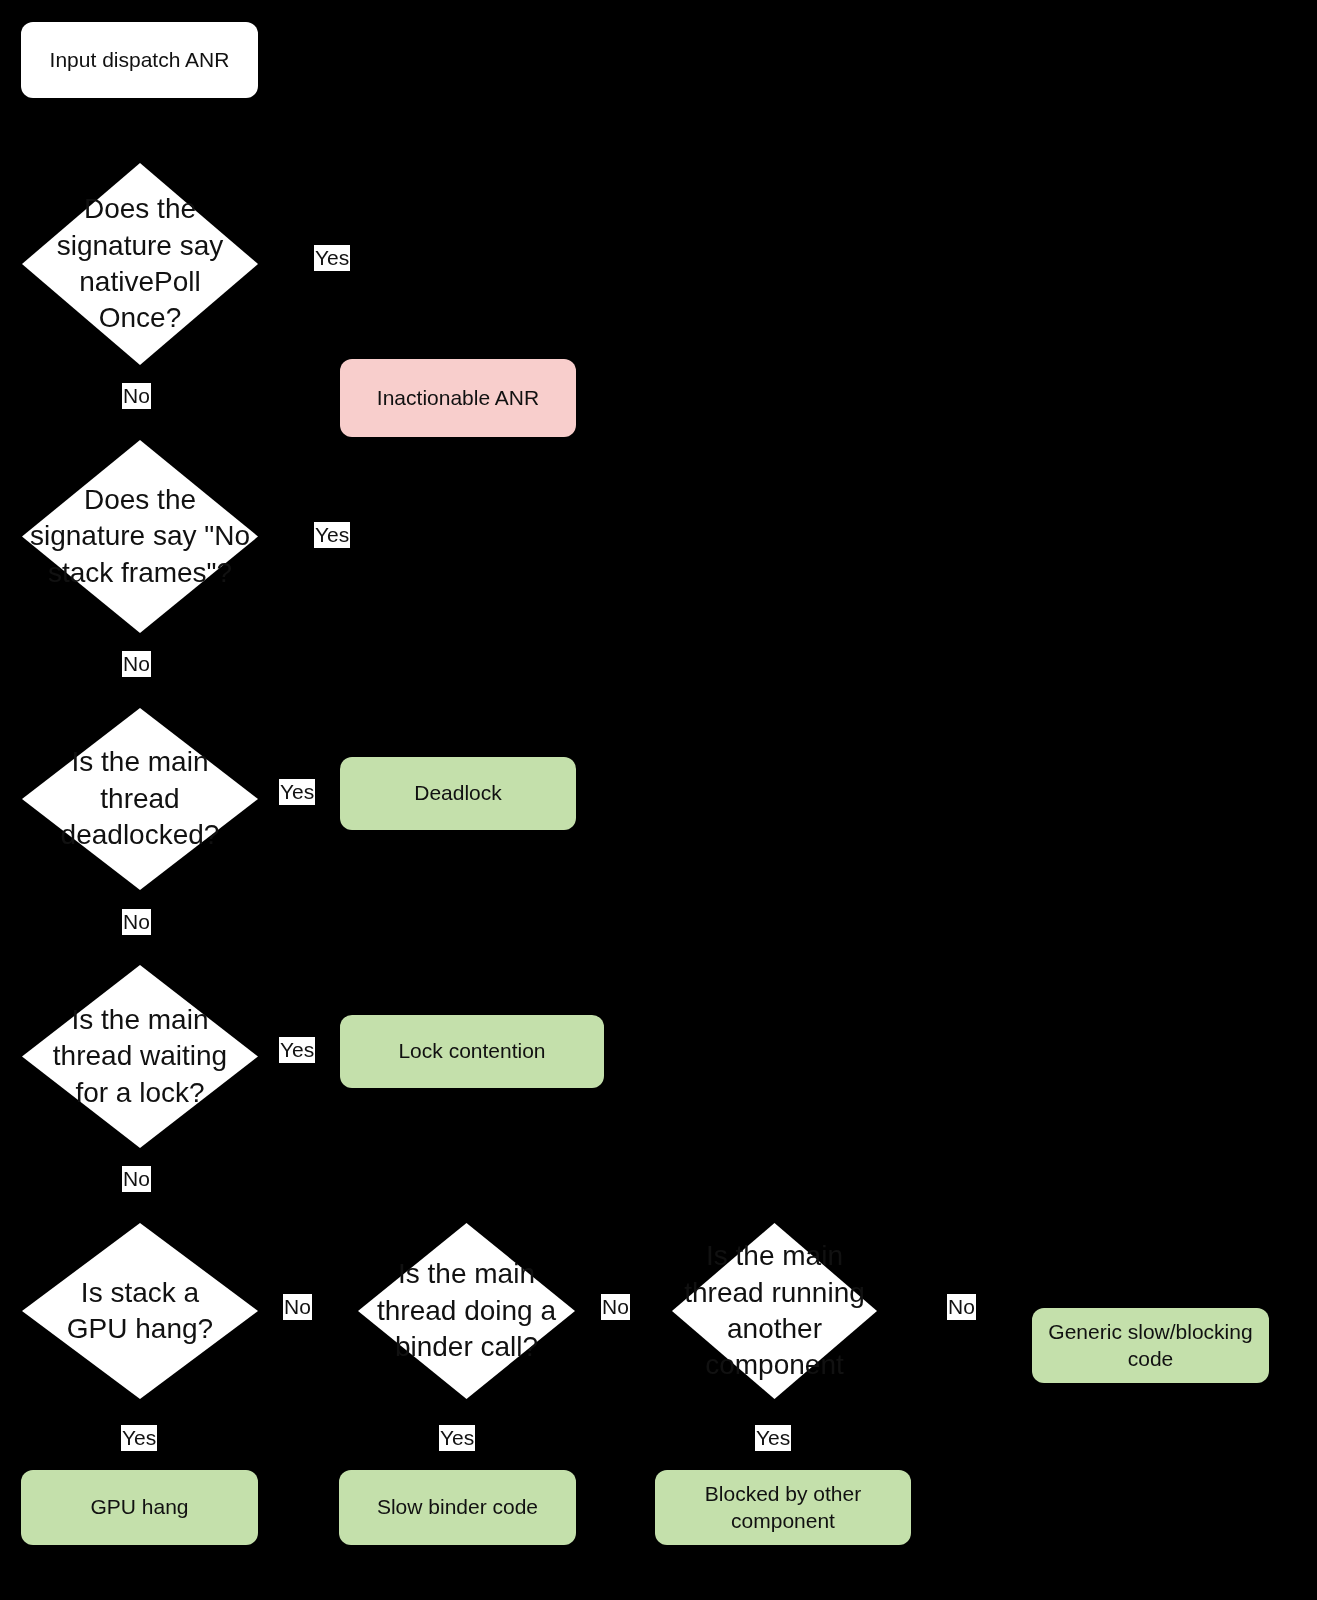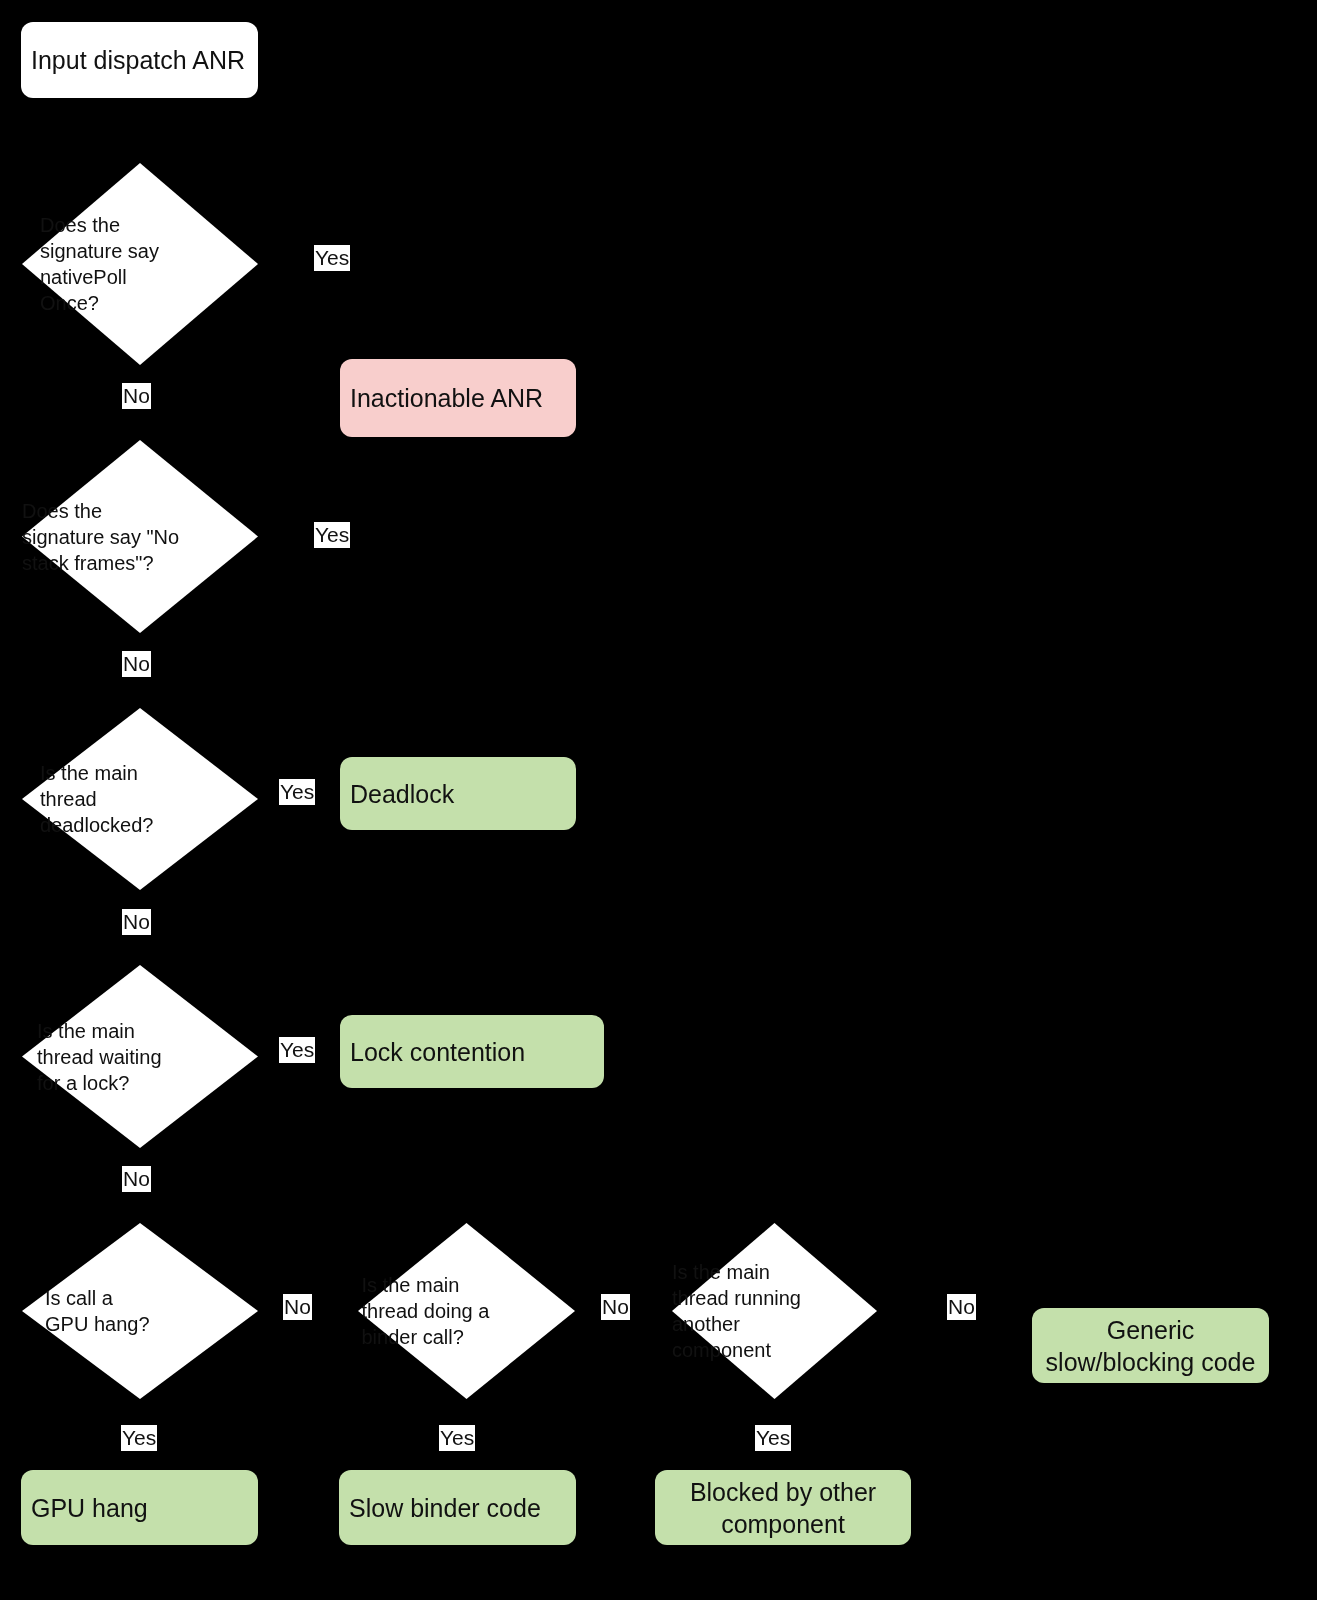--- a/index.html
+++ b/index.html
@@ -17,23 +17,24 @@
     -webkit-font-smoothing: antialiased;
   }
 
   
   .node-box {
     position: absolute;
     box-sizing: border-box;
     border-radius: 12px;
     display: flex;
     align-items: center;
+    justify-content: center;
     text-align: center;
     color: #111111;
-    font-size: 25px;
+    font-size: 21px;
     line-height: 1.28;
     padding: 6px 10px;
   }
   .node-box.white  { background: #ffffff; }
   .node-box.pink   { background: #f8cecc; }
   .node-box.green  { background: #c4e0ab; }
 
   
   .node-diamond {
     position: absolute;
@@ -44,22 +45,23 @@
   .node-diamond .shape {
     position: absolute;
     inset: 0;
     background: #ffffff;
     clip-path: polygon(50% 0%, 100% 50%, 50% 100%, 0% 50%);
     -webkit-clip-path: polygon(50% 0%, 100% 50%, 50% 100%, 0% 50%);
   }
   .node-diamond .dlabel {
     position: relative;
     z-index: 2;
+    text-align: center;
     color: #111111;
-    font-size: 20px;
+    font-size: 28px;
     line-height: 1.30;
     white-space: pre-line;
     pointer-events: none;
   }
 
   
   .edge-label {
     position: absolute;
     background: #ffffff;
     color: #111111;
@@ -138,21 +140,21 @@
 thread waiting
 for a lock?</span>
   </div>
 
   <div class="node-box green" style="left:340px; top:1015px; width:264px; height:73px;">
     <span>Lock contention</span>
   </div>
 
   <div class="node-diamond" style="left:22px; top:1223px; width:236px; height:176px;">
     <span class="shape"></span>
-    <span class="dlabel" style="width:190px;">Is call a
+    <span class="dlabel" style="width:190px;">Is stack a
 GPU hang?</span>
   </div>
 
   <div class="node-box green" style="left:21px; top:1470px; width:237px; height:75px;">
     <span>GPU hang</span>
   </div>
 
   <div class="node-diamond" style="left:358px; top:1223px; width:217px; height:176px;">
     <span class="shape"></span>
     <span class="dlabel" style="width:210px;">Is the main

